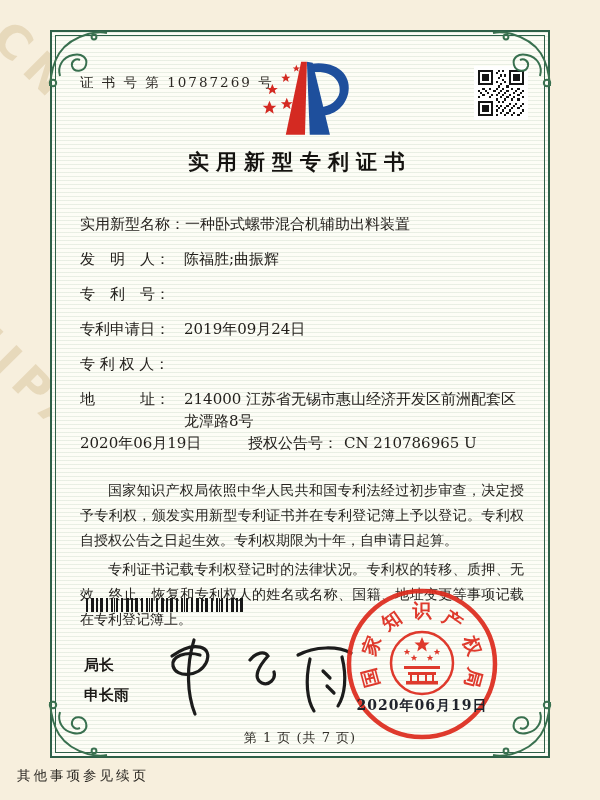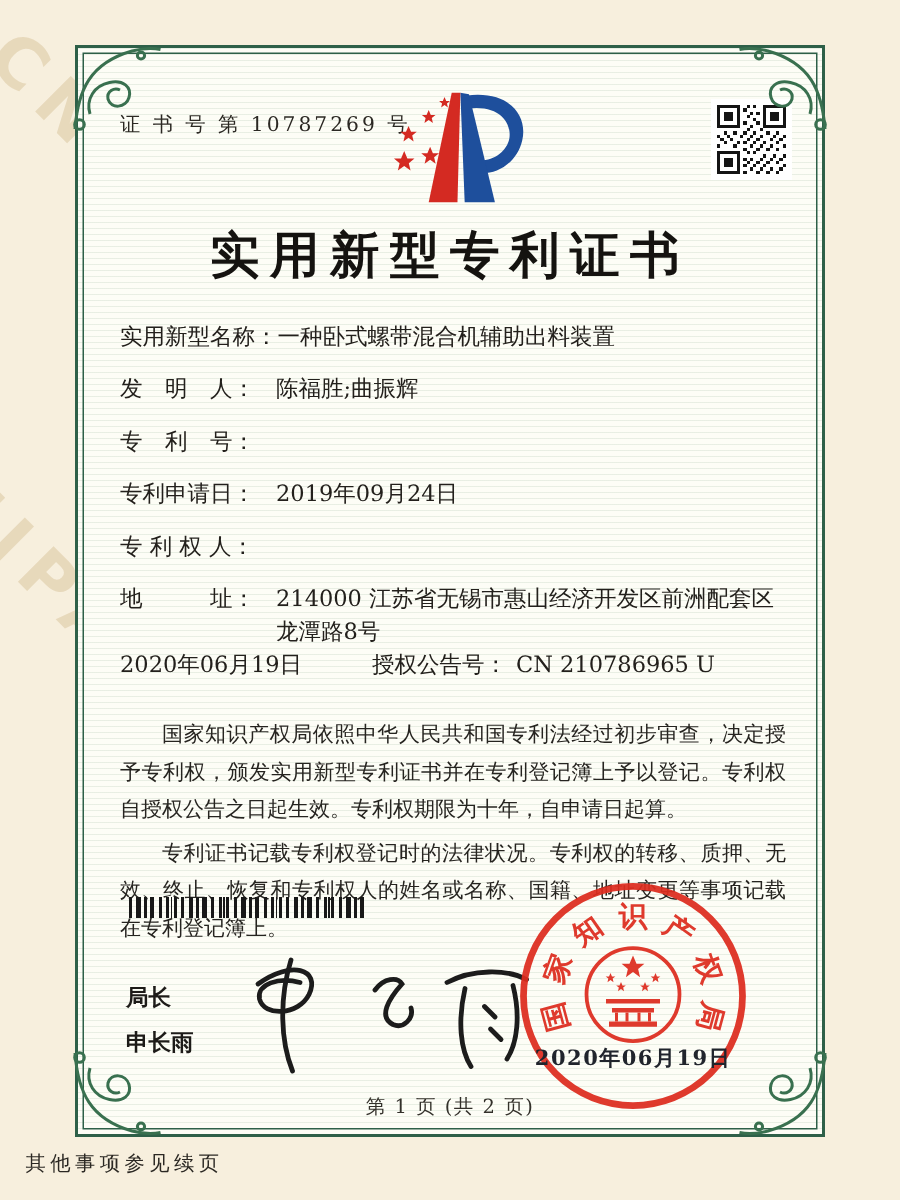--- a/index.html
+++ b/index.html
@@ -45,21 +45,21 @@
     position:absolute; left:28px; top:42px;
     font-size:13.5px; letter-spacing:2px; color:#2b2823;
   }
   .logo { position:absolute; left:205px; top:26px; width:96px; height:84px; }
   .qr-box {
     position:absolute; right:20px; top:34px; width:54px; height:54px;
     background:#ffffff; display:flex; align-items:center; justify-content:center;
   }
   .title {
     position:absolute; left:0; right:0; top:116px;
-    text-align:center; font-size:33px; font-weight:bold;
+    text-align:center; font-size:21px; font-weight:bold;
     letter-spacing:7px; color:#151310;
   }
   .fields { position:absolute; left:28px; right:22px; top:181px; font-size:15px; }
   .frow { display:flex; align-items:flex-start; line-height:22px; margin-bottom:13px; }
   .frow .lbl { flex:0 0 104px; white-space:nowrap; }
   .frow .val { flex:1; }
   .frow.addr { margin-bottom:0; }
   .frow.grant .val1 { flex:0 0 168px; }
   .frow.grant .lbl2 { flex:0 0 96px; white-space:nowrap; }
   .paras {
@@ -244,16 +244,16 @@
           <line x1="69" y1="91" x2="69" y2="97"></line>
           <line x1="76" y1="91" x2="76" y2="97"></line>
           <line x1="84" y1="91" x2="84" y2="97"></line>
           <line x1="91" y1="91" x2="91" y2="97"></line>
         </g>
       </g>
     </svg>
     <div class="seal-date">2020年06月19日</div>
   </div>
 
-  <div class="page-info">第 1 页 (共 2 页)</div>
+  <div class="page-info">第 1 页 (共 7 页)</div>
 </div>
 
 <div class="footer-note">其他事项参见续页</div>
 
 </body></html>

